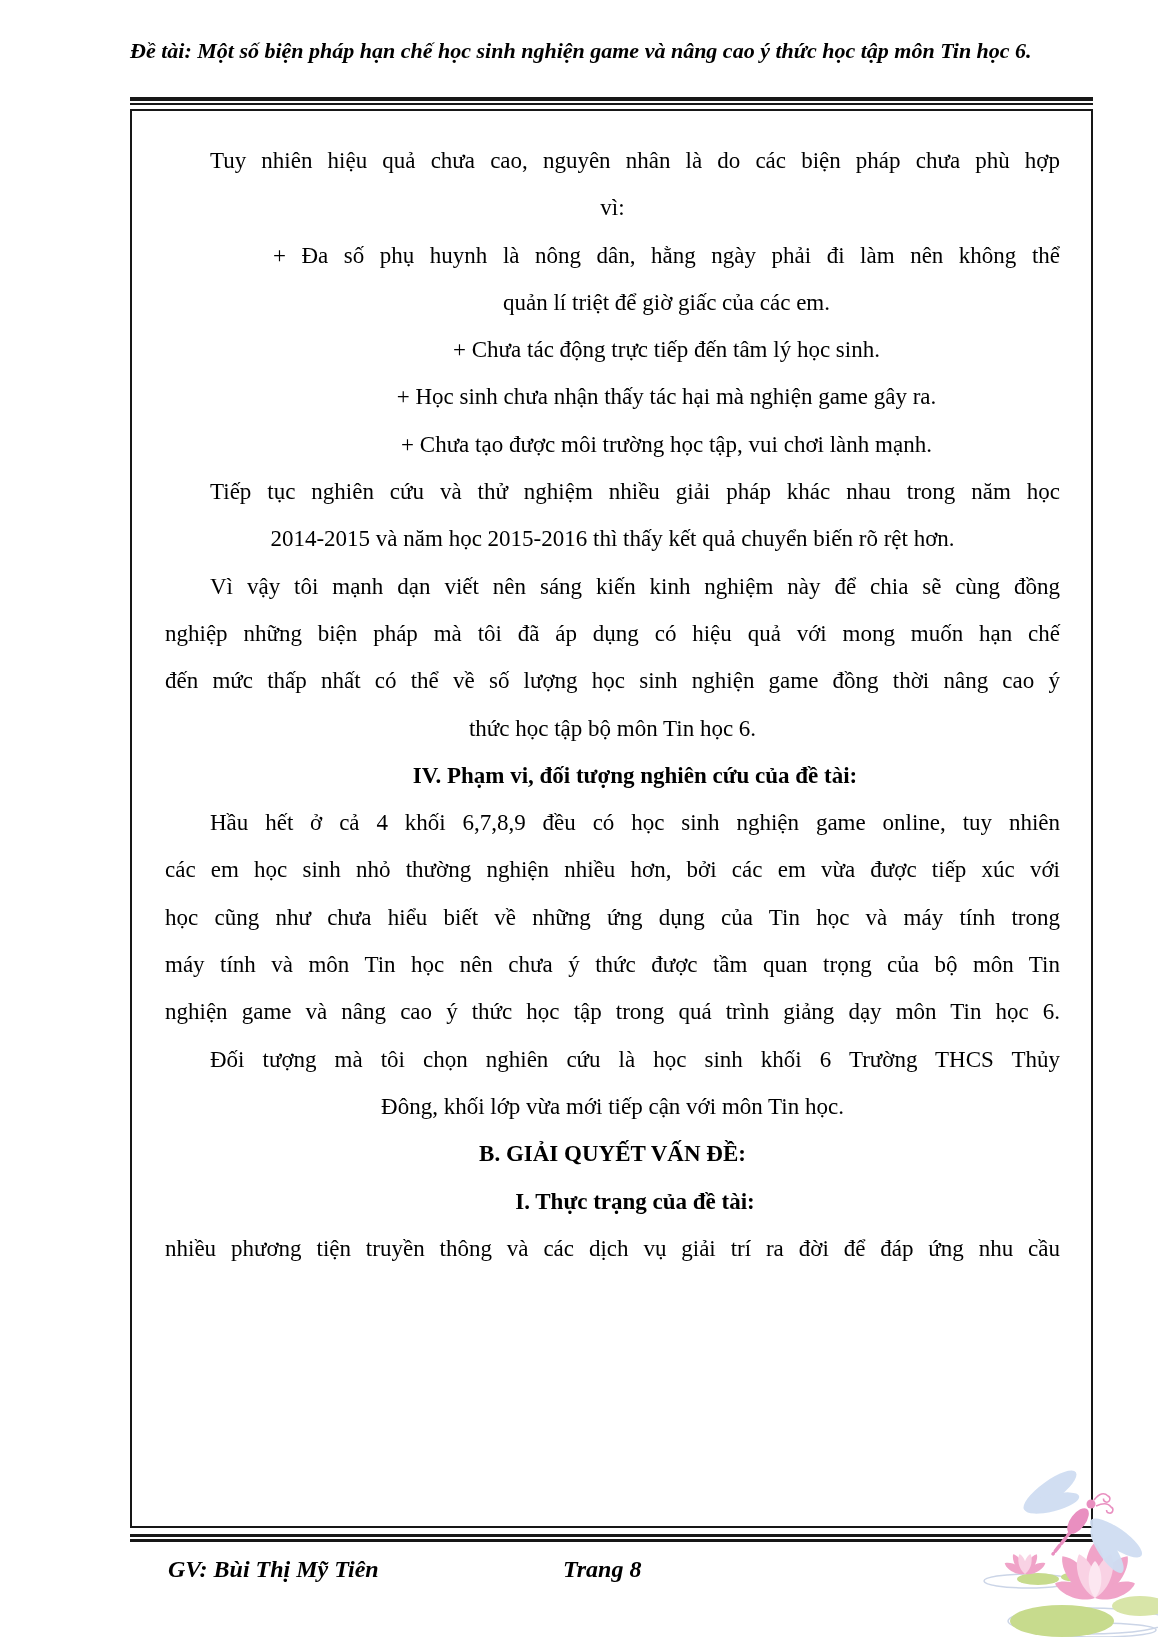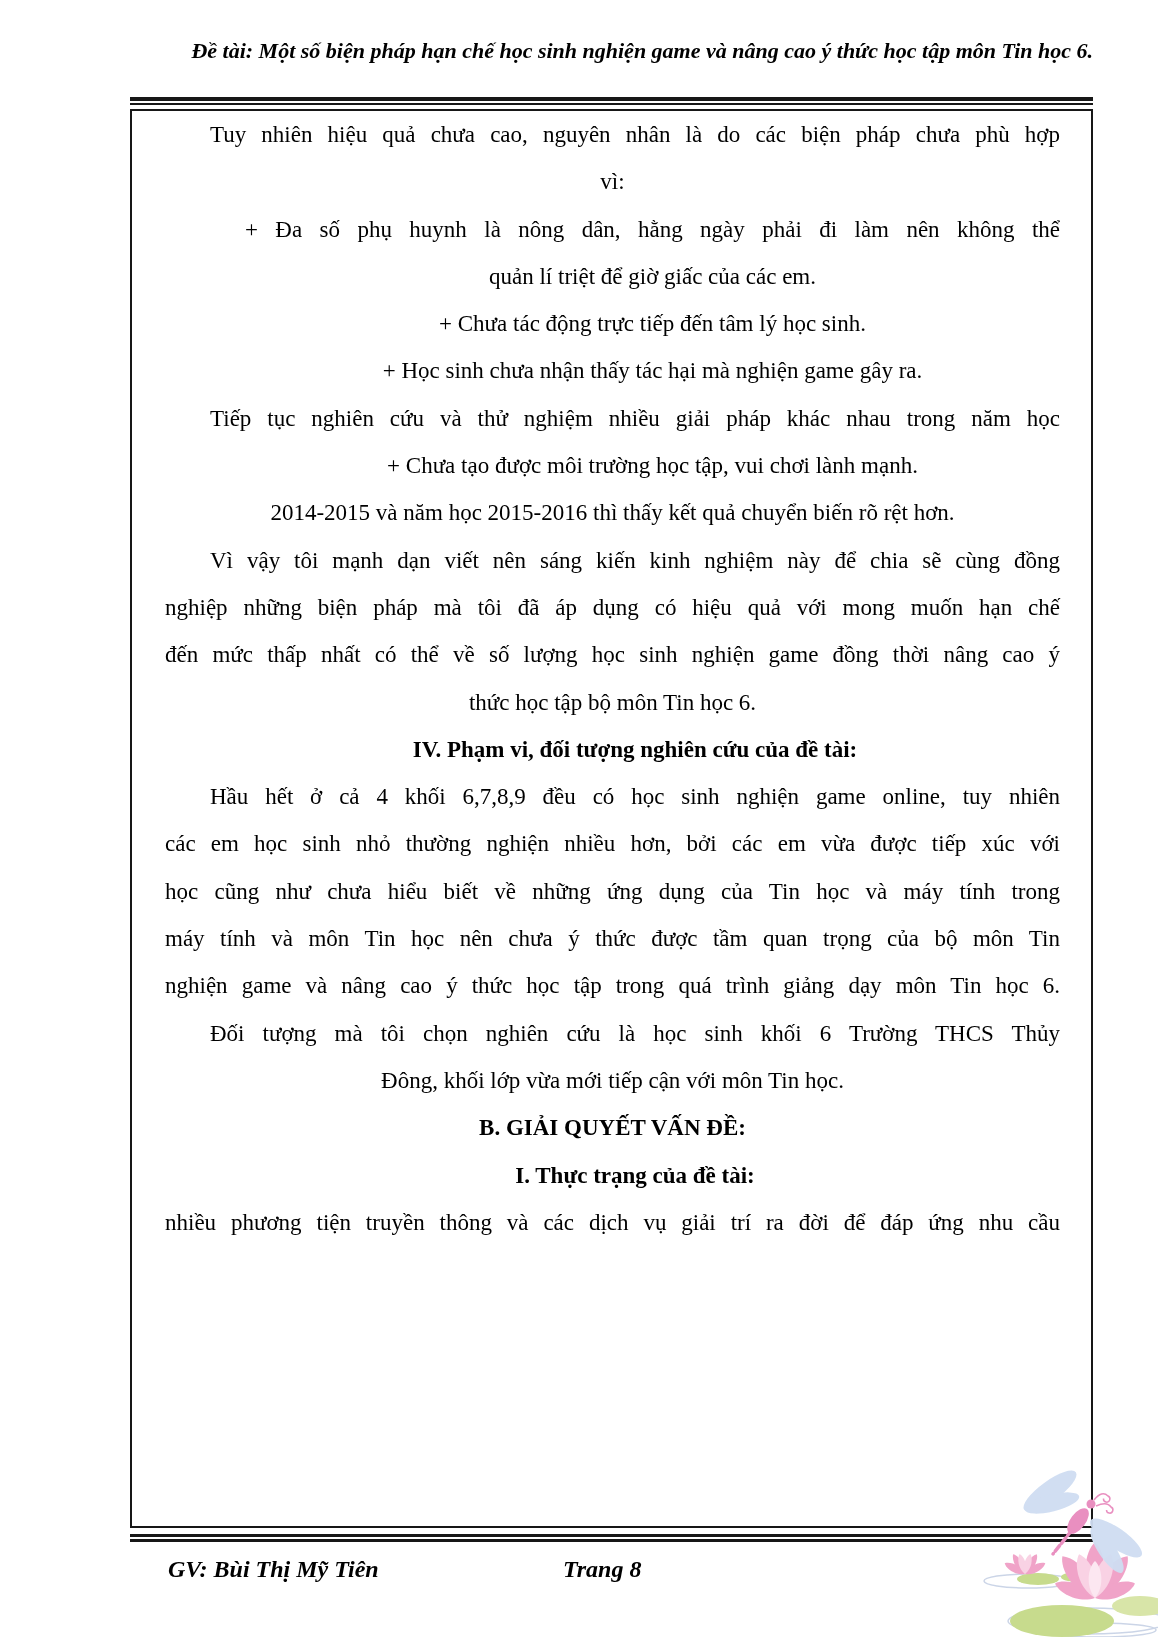--- a/index.html
+++ b/index.html
@@ -6,45 +6,45 @@
   .page{
     position:relative;
     width:1158px;height:1637px;
     background:#ffffff;
     color:#000;
     font-family:"Liberation Serif","DejaVu Serif",serif;
     overflow:hidden;
   }
   .header-title{
     position:absolute;left:130px;top:38px;width:963px;
-    text-align:right;
+    text-align:left;
     font-size:22px;font-weight:bold;font-style:italic;
     white-space:nowrap;
   }
   .rule{position:absolute;left:130px;width:963px;background:#171717;}
   .rule.r1{top:97px;height:4px;}
   .rule.r2{top:103px;height:2px;}
   .rule.r3{top:1534px;height:3px;}
   .rule.r4{top:1539px;height:3px;}
   .content-box{
     position:absolute;left:130px;top:109px;
     width:963px;height:1419px;
     border:2px solid #171717;
     box-sizing:border-box;
-    padding:0 31px 0 33px;
+    padding:26px 31px 0 33px;
   }
   .ln{
     font-size:23px;
     height:47.3px;line-height:47.3px;
     text-align:center;
     overflow:visible;
   }
   .j{text-align:justify;text-align-last:justify;}
   .ind{text-indent:45px;}
-  .plus{margin-left:80px;}
+  .plus{margin-left:108px;}
   .b{font-weight:bold;}
   .footer-author{
     position:absolute;left:168px;top:1556px;
     font-size:24px;font-weight:bold;font-style:italic;
   }
   .page-number{
     position:absolute;left:563px;top:1556px;
     font-size:24px;font-weight:bold;font-style:italic;
   }
   .decoration{
@@ -62,22 +62,22 @@
   <div class="rule r1"></div>
   <div class="rule r2"></div>
 
   <div class="content-box">
     <div class="ln ind j">Tuy nhiên hiệu quả chưa cao, nguyên nhân là do các biện pháp chưa phù hợp</div>
     <div class="ln">vì:</div>
     <div class="ln plus j">+ Đa số phụ huynh là nông dân, hằng ngày phải đi làm nên không thể</div>
     <div class="ln plus">quản lí triệt để giờ giấc của các em.</div>
     <div class="ln plus">+ Chưa tác động trực tiếp đến tâm lý học sinh.</div>
     <div class="ln plus">+ Học sinh chưa nhận thấy tác hại mà nghiện game gây ra.</div>
+    <div class="ln plus">+ Chưa tạo được môi trường học tập, vui chơi lành mạnh.</div>
     <div class="ln ind j">Tiếp tục nghiên cứu và thử nghiệm nhiều giải pháp khác nhau trong năm học</div>
-    <div class="ln plus">+ Chưa tạo được môi trường học tập, vui chơi lành mạnh.</div>
     <div class="ln">2014-2015 và năm học 2015-2016 thì thấy kết quả chuyển biến rõ rệt hơn.</div>
     <div class="ln ind j">Vì vậy tôi mạnh dạn viết nên sáng kiến kinh nghiệm này để chia sẽ cùng đồng</div>
     <div class="ln j">nghiệp những biện pháp mà tôi đã áp dụng có hiệu quả với mong muốn hạn chế</div>
     <div class="ln j">đến mức thấp nhất có thể về số lượng học sinh nghiện game đồng thời nâng cao ý</div>
     <div class="ln">thức học tập bộ môn Tin học 6.</div>
     <div class="ln ind b">IV. Phạm vi, đối tượng nghiên cứu của đề tài:</div>
     <div class="ln ind j">Hầu hết ở cả 4 khối 6,7,8,9 đều có học sinh nghiện game online, tuy nhiên</div>
     <div class="ln j">các em học sinh nhỏ thường nghiện nhiều hơn, bởi các em vừa được tiếp xúc với</div>
     <div class="ln j">học cũng như chưa hiểu biết về những ứng dụng của Tin học và máy tính trong</div>
     <div class="ln j">máy tính và môn Tin học nên chưa ý thức được tầm quan trọng của bộ môn Tin</div>

